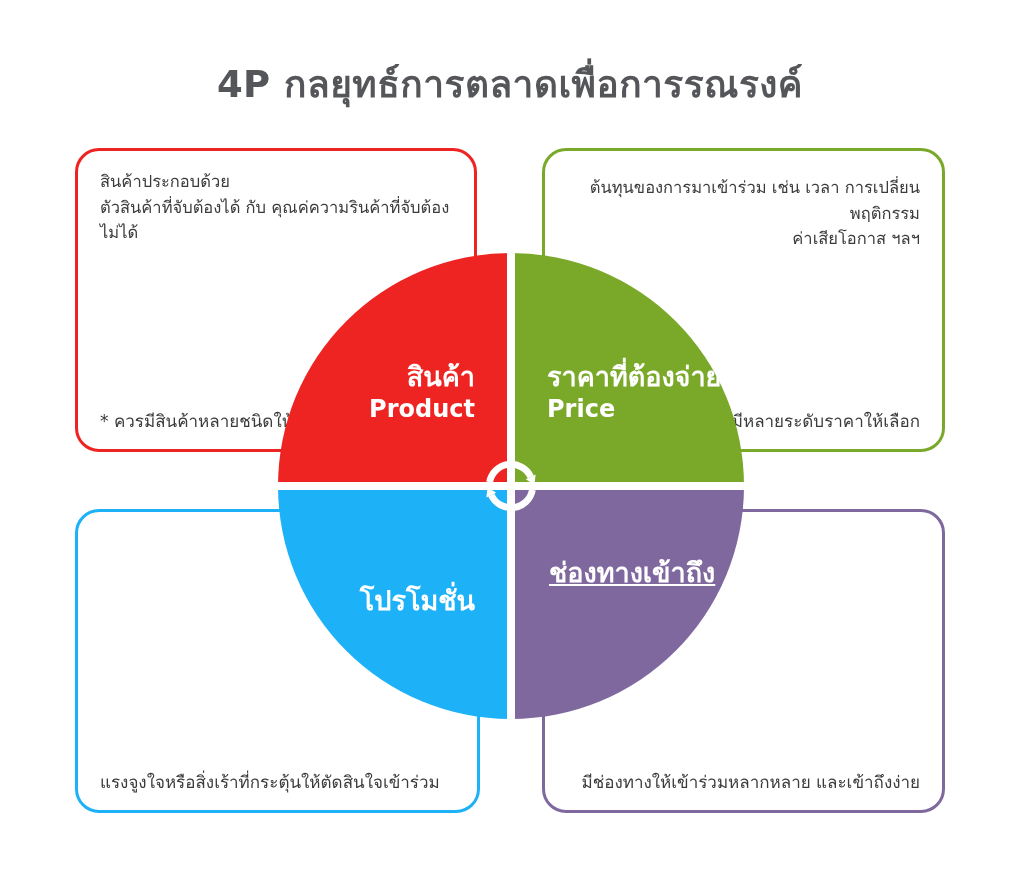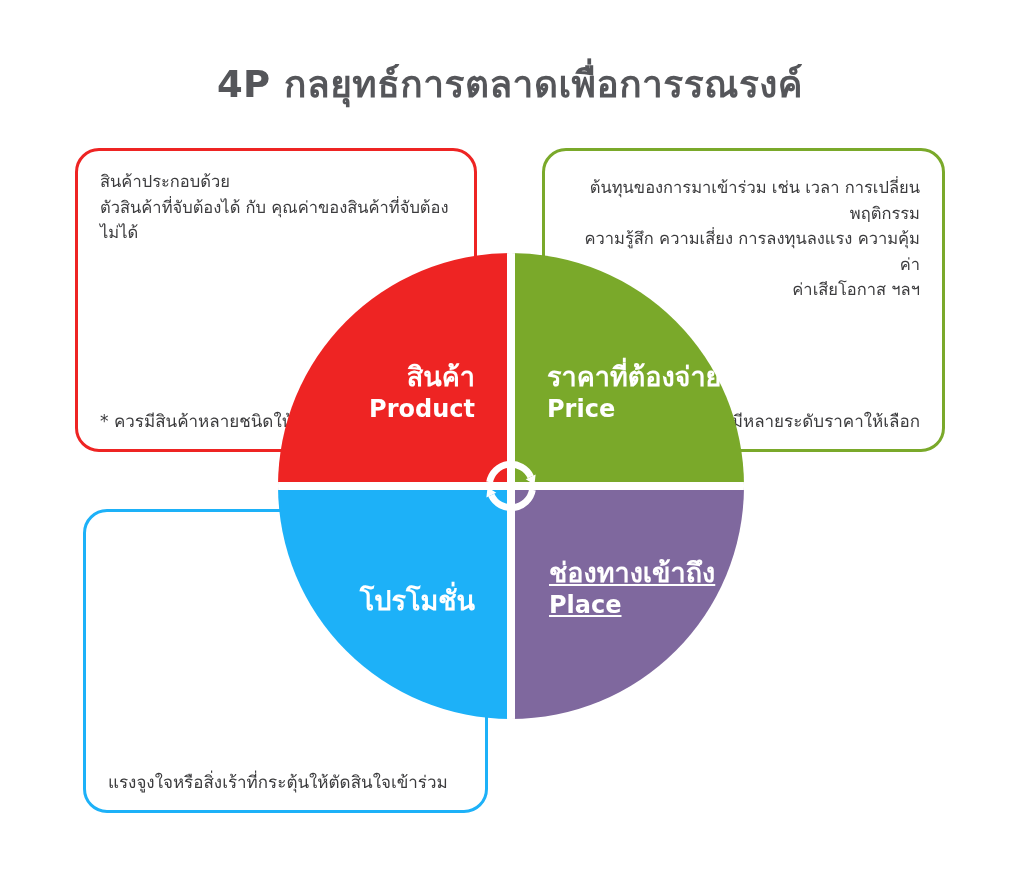--- a/index.html
+++ b/index.html
@@ -17,21 +17,21 @@
     position:absolute; left:0; right:0; top:54px;
     text-align:center; font-size:37px; font-weight:700;
     color:var(--title_text); letter-spacing:0.5px;
   }
   
   .box{
     position:absolute; background:#fff; border:3px solid; border-radius:24px; z-index:1;
   }
   .box-product  {left:75px;  top:148px; width:402px; height:304px; border-color:var(--red);}
   .box-price    {left:542px; top:148px; width:403px; height:304px; border-color:var(--green);}
-  .box-promotion{left:75px;  top:509px; width:405px; height:304px; border-color:var(--blue);margin-left:8px;}
+  .box-promotion{left:75px;  top:509px; width:405px; height:304px; border-color:var(--blue);}
   .box-place    {left:542px; top:509px; width:403px; height:304px; border-color:var(--purple);}
   .desc{
     position:absolute; top:18px; left:22px; right:22px;
     font-size:16.5px; line-height:1.55; color:var(--body_text);
   }
   .desc.right{text-align:right; top:24px;}
   .note{
     position:absolute; bottom:15px; left:22px; right:22px;
     font-size:17px; color:var(--body_text);
   }
@@ -65,38 +65,40 @@
 </head>
 <body>
 
 <div class="canvas">
 
   <div class="title">4P กลยุทธ์การตลาดเพื่อการรณรงค์</div>
 
   <div class="box box-product">
     <div class="desc">
       <div>สินค้าประกอบด้วย</div>
-      <div>ตัวสินค้าที่จับต้องได้ กับ คุณค่าของสินค้าที่จับต้องไม่ได้</div>
+      <div>ตัวสินค้าที่จับต้องได้ กับ คุณค่ความรินค้าที่จับต้องไม่ได้</div>
     </div>
     <div class="note">* ควรมีสินค้าหลายชนิดให้เลือก</div>
   </div>
 
   <div class="box box-price">
     <div class="desc right">
       <div>ต้นทุนของการมาเข้าร่วม เช่น เวลา การเปลี่ยนพฤติกรรม</div>
-      <div>ความรู้สึก ความเสี่ยง การลงทุนลงแรง ความคุ้มค่า</div>
       <div>ค่าเสียโอกาส ฯลฯ</div>
     </div>
     <div class="note right">* ควรมีหลายระดับราคาให้เลือก</div>
   </div>
 
   <div class="box box-promotion">
     <div class="note">แรงจูงใจหรือสิ่งเร้าที่กระตุ้นให้ตัดสินใจเข้าร่วม</div>
   </div>
 
+  <div class="box box-place">
+    <div class="note right">มีช่องทางให้เข้าร่วมหลากหลาย และเข้าถึงง่าย</div>
+  </div>
 
   <div class="circle">
     <div class="quad tl"></div>
     <div class="quad tr"></div>
     <div class="quad bl"></div>
     <div class="quad br"></div>
     <div class="gap-v"></div>
     <div class="gap-h"></div>
     <svg class="center-icon" viewBox="0 0 100 100" aria-hidden="true">
       <path d="M 18.5 44.4 A 32 32 0 0 1 79 36.5" stroke="#ffffff" stroke-width="10" fill="none"></path>
@@ -112,16 +114,15 @@
   </div>
   <div class="qlabel lab-price">
     <div class="th">ราคาที่ต้องจ่าย</div>
     <div class="en">Price</div>
   </div>
   <div class="qlabel alignr lab-promotion">
     <div class="th">โปรโมชั่น</div>
   </div>
   <div class="qlabel lab-place">
     <div class="th">ช่องทางเข้าถึง</div>
-    <div class="en">Place</div>
   </div>
 
 </div>
 
 </body></html>

